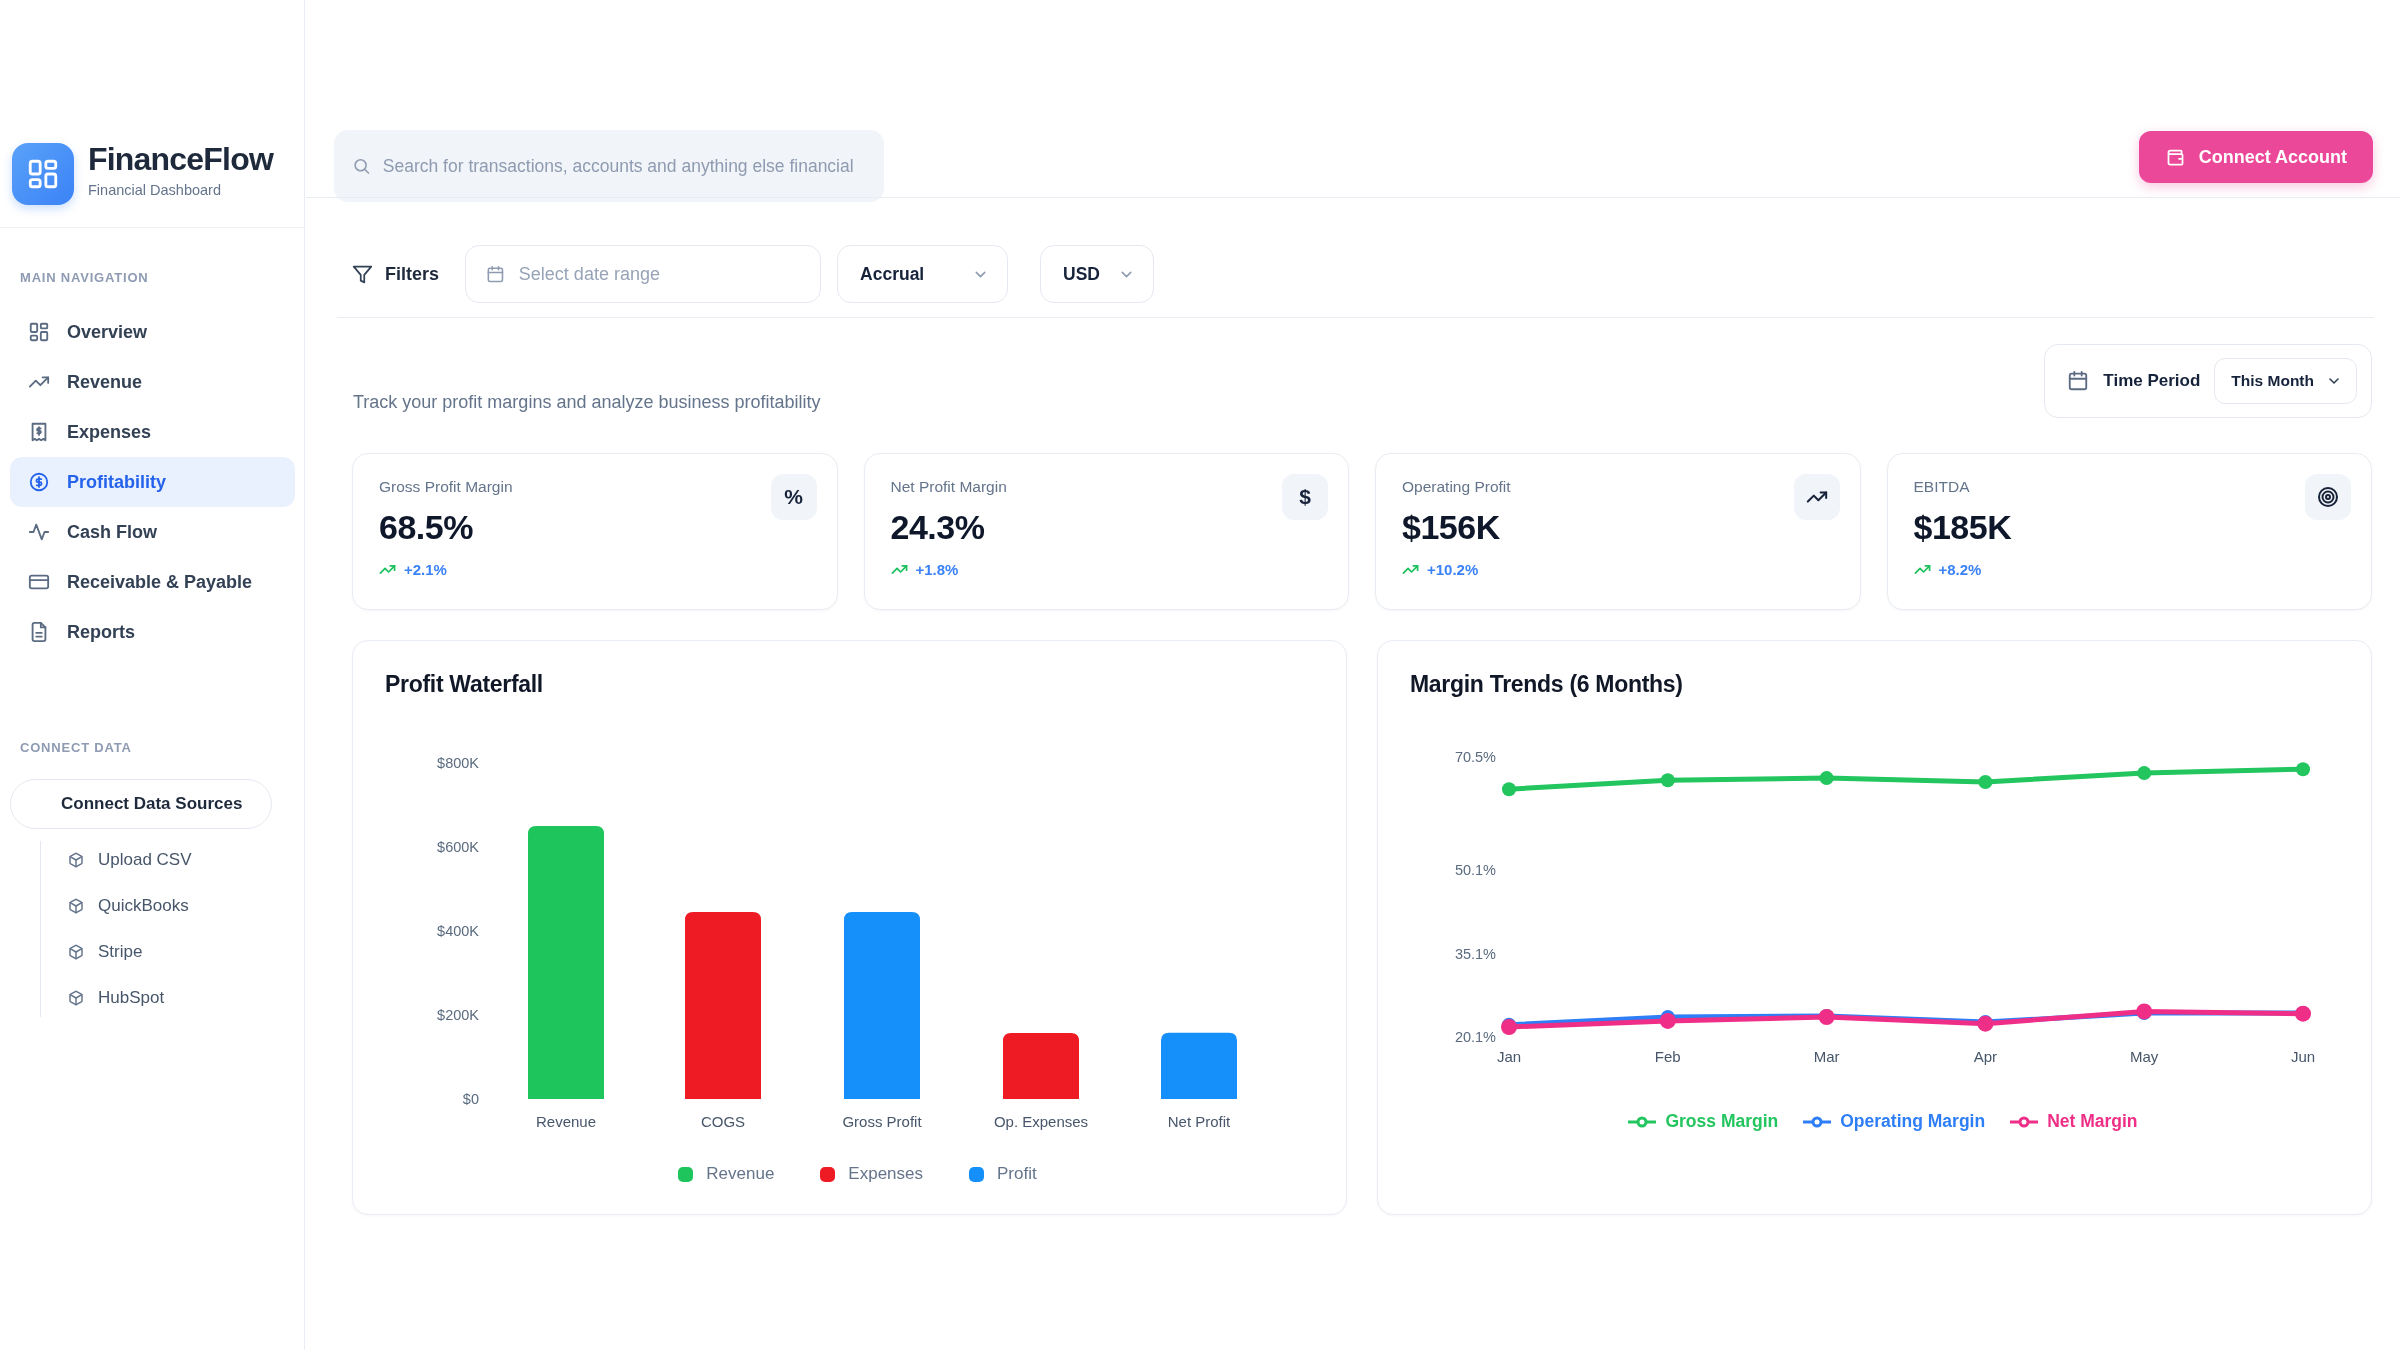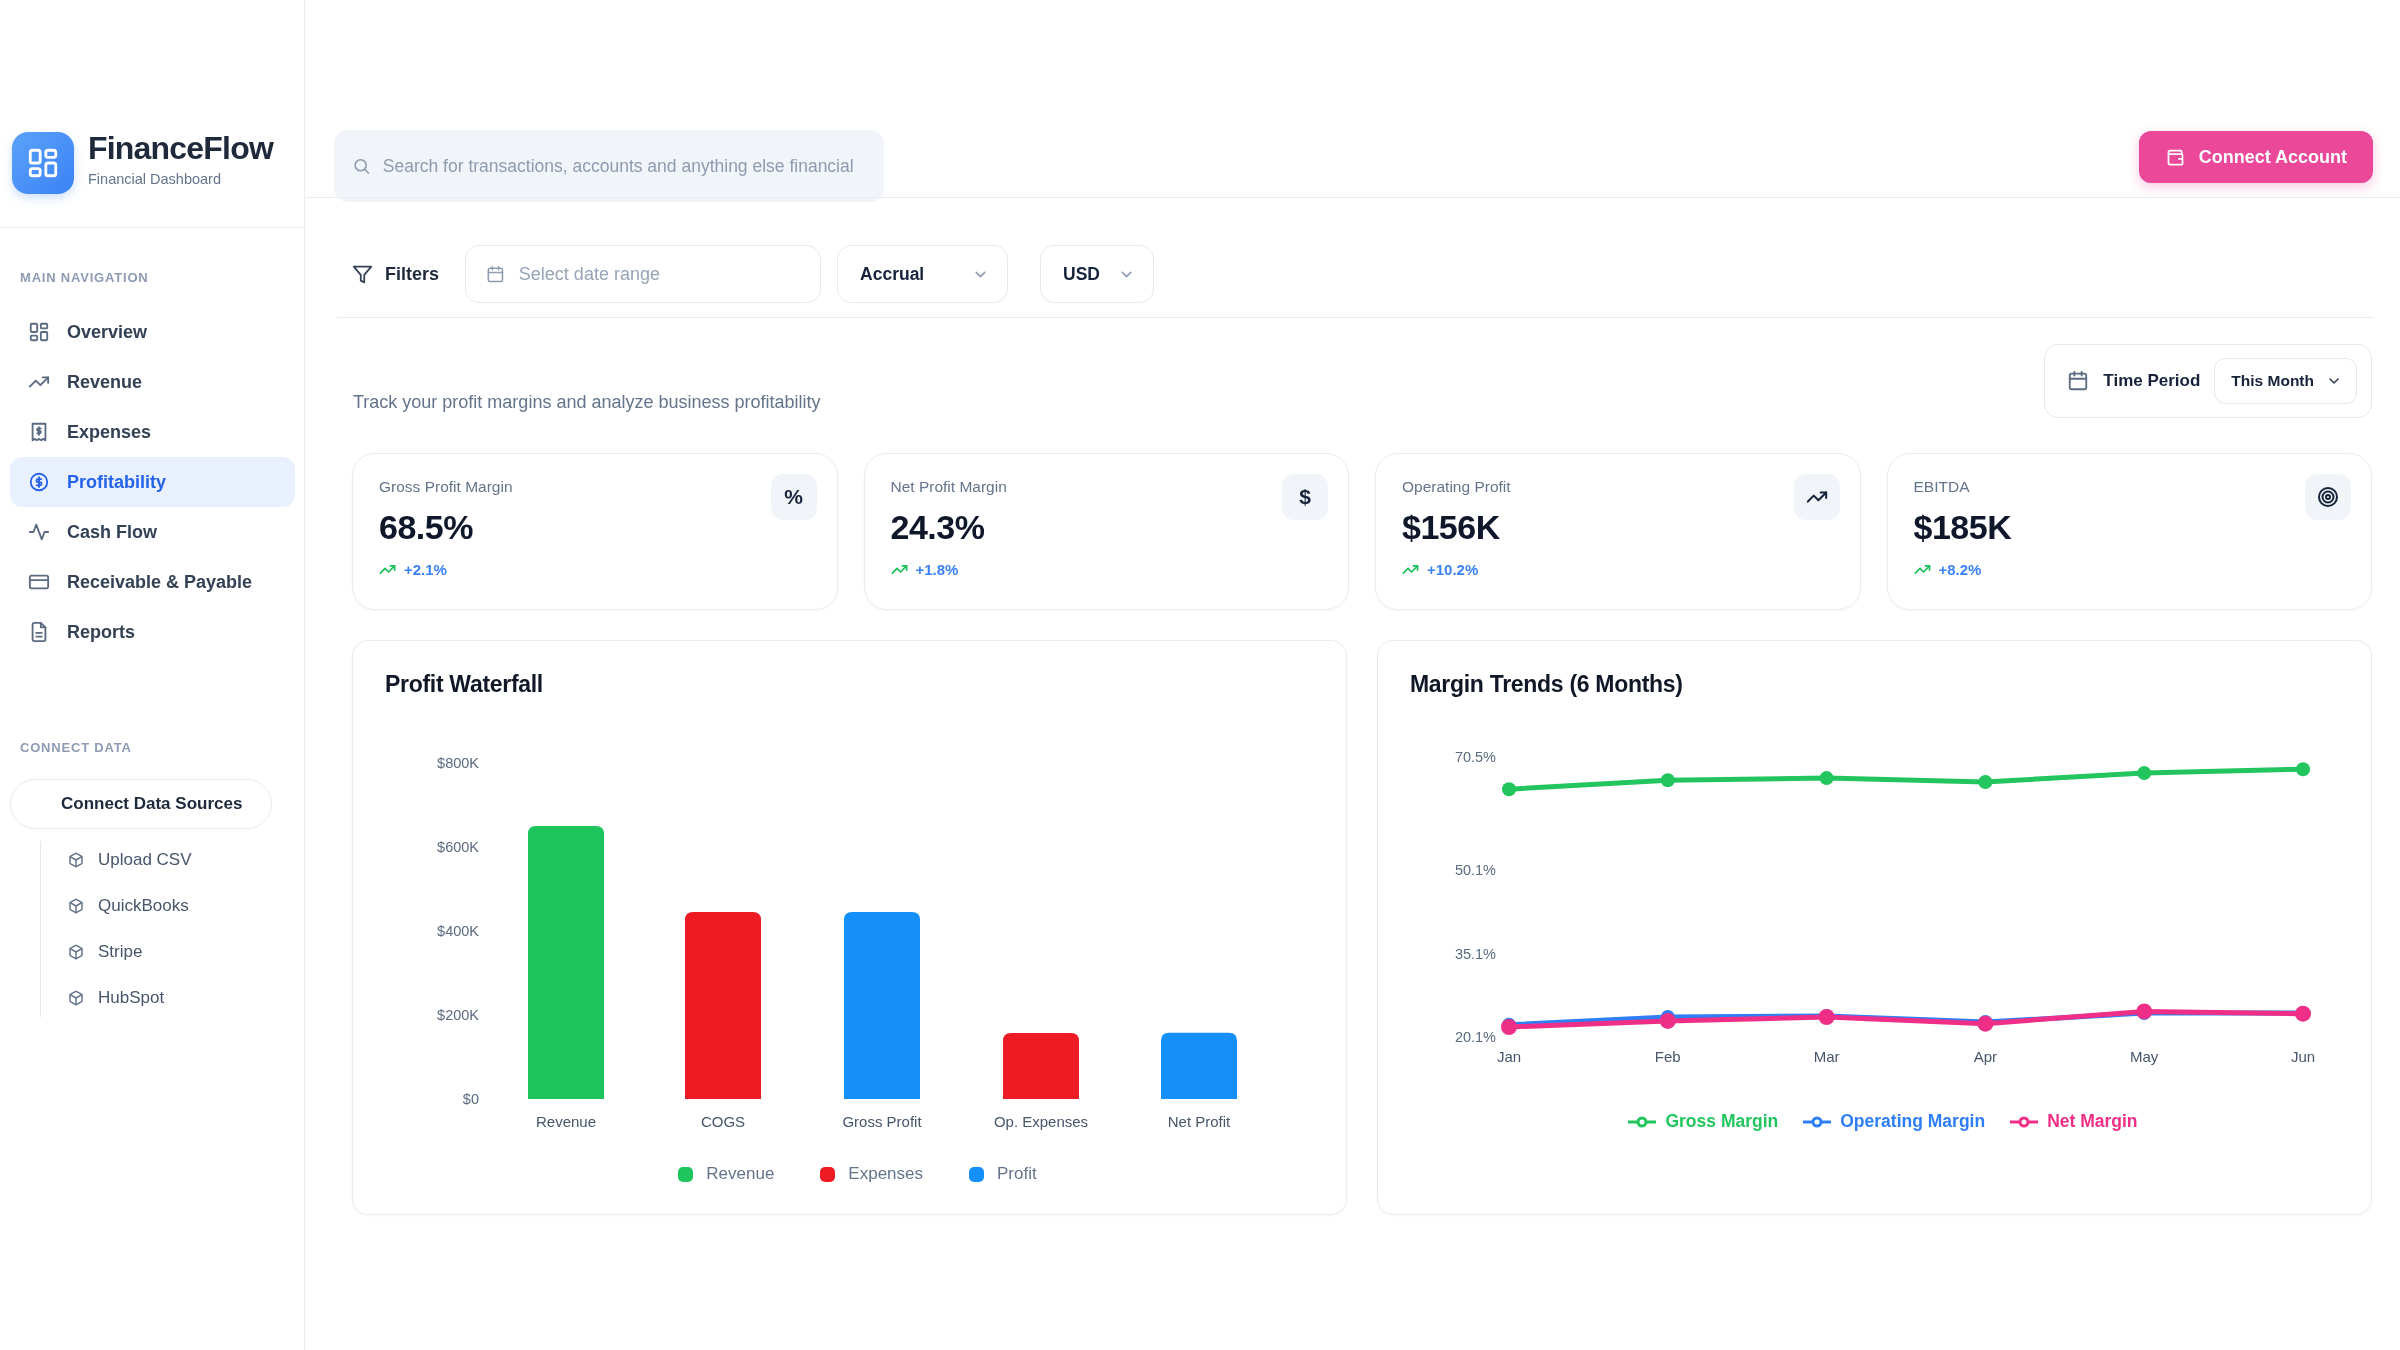--- a/index.html
+++ b/index.html
@@ -2,21 +2,21 @@
 <html><head>
 <meta charset="utf-8">
 <style>
   * { margin:0; padding:0; box-sizing:border-box; }
   html,body { width:2400px; height:1350px; background:#ffffff;
     font-family:"Liberation Sans","DejaVu Sans",sans-serif; color:#0f172a; overflow:hidden; }
   #app { position:relative; width:2400px; height:1350px; background:#fff; }
 
   
   .sidebar { position:absolute; left:0; top:0; width:305px; height:1350px; background:#fff; border-right:1px solid #e8edf3; }
-  .logo-block { position:absolute; top:132px; left:12px; display:flex; gap:14px; align-items:flex-start; }
+  .logo-block { position:absolute; top:143px; left:12px; display:flex; gap:14px; align-items:flex-start; }
   .logo-badge { width:62px; height:62px; border-radius:16px; background:linear-gradient(135deg,#5aa2f9,#3b82f6);
     display:flex; align-items:center; justify-content:center; box-shadow:0 4px 10px rgba(59,130,246,.25); }
   .logo-title { font-size:32px; font-weight:800; letter-spacing:-0.8px; color:#1e2a3b; line-height:1.05; }
   .logo-sub { font-size:14.5px; color:#64748b; margin-top:5px; }
   .sidebar-divider { position:absolute; top:227px; left:0; width:305px; border-top:1px solid #edf1f6; }
   .section-label { font-size:13px; font-weight:700; letter-spacing:.8px; color:#8e9bb3; }
   .nav-block { position:absolute; top:270px; left:10px; right:9px; }
   .nav-block .section-label { margin-left:10px; margin-bottom:22px; }
   .nav-item { display:flex; align-items:center; gap:17px; height:50px; padding-left:18px; border-radius:12px;
     font-size:18px; font-weight:600; color:#334155; cursor:pointer; }
@@ -62,21 +62,21 @@
   .page-title { position:absolute; left:352px; top:338px; font-size:39px; font-weight:800; letter-spacing:-0.8px; color:#101726; }
   .page-subtitle { position:absolute; left:353px; top:392px; font-size:18px; color:#64748b; }
   .time-period-card { position:absolute; right:28px; top:344px; height:74px; border:1.5px solid #e4e9f0; border-radius:14px;
     display:flex; align-items:center; padding:0 14px 0 22px; gap:14px; background:#fff; }
   .time-period-label { font-size:17px; font-weight:700; color:#16233b; white-space:nowrap; }
   .time-period-select { height:46px; border:1.5px solid #e4e9f0; border-radius:11px; display:flex; align-items:center; gap:12px;
     padding:0 14px 0 16px; font-size:15.5px; font-weight:600; color:#16233b; cursor:pointer; background:#fff; }
 
   
   .kpi-grid { position:absolute; left:352px; top:453px; width:2020px; display:grid; grid-template-columns:repeat(4,1fr); gap:26px; }
-  .kpi-card { position:relative; height:157px; border:1.5px solid #e8edf3; border-radius:23px; background:#fff; padding:24px 26px;
+  .kpi-card { position:relative; height:157px; border:1.5px solid #e8edf3; border-radius:16px; background:#fff; padding:24px 26px;
     box-shadow:0 1px 3px rgba(15,23,42,.04); }
   .kpi-label { font-size:15.5px; font-weight:500; color:#64748b; }
   .kpi-value { font-size:34px; font-weight:800; letter-spacing:-0.5px; color:#0f172a; margin-top:12px; }
   .kpi-delta { display:flex; align-items:center; gap:8px; margin-top:14px; font-size:15px; font-weight:600; color:#3b82f6; }
   .kpi-icon-chip { position:absolute; top:20px; right:20px; width:46px; height:46px; background:#f1f4f8; border-radius:12px;
     display:flex; align-items:center; justify-content:center; font-size:21px; font-weight:700; color:#16233b; }
 
   
   .chart-card { position:absolute; top:640px; height:575px; width:995px; border:1.5px solid #e8edf3; border-radius:16px; background:#fff;
     box-shadow:0 1px 3px rgba(15,23,42,.04); }

